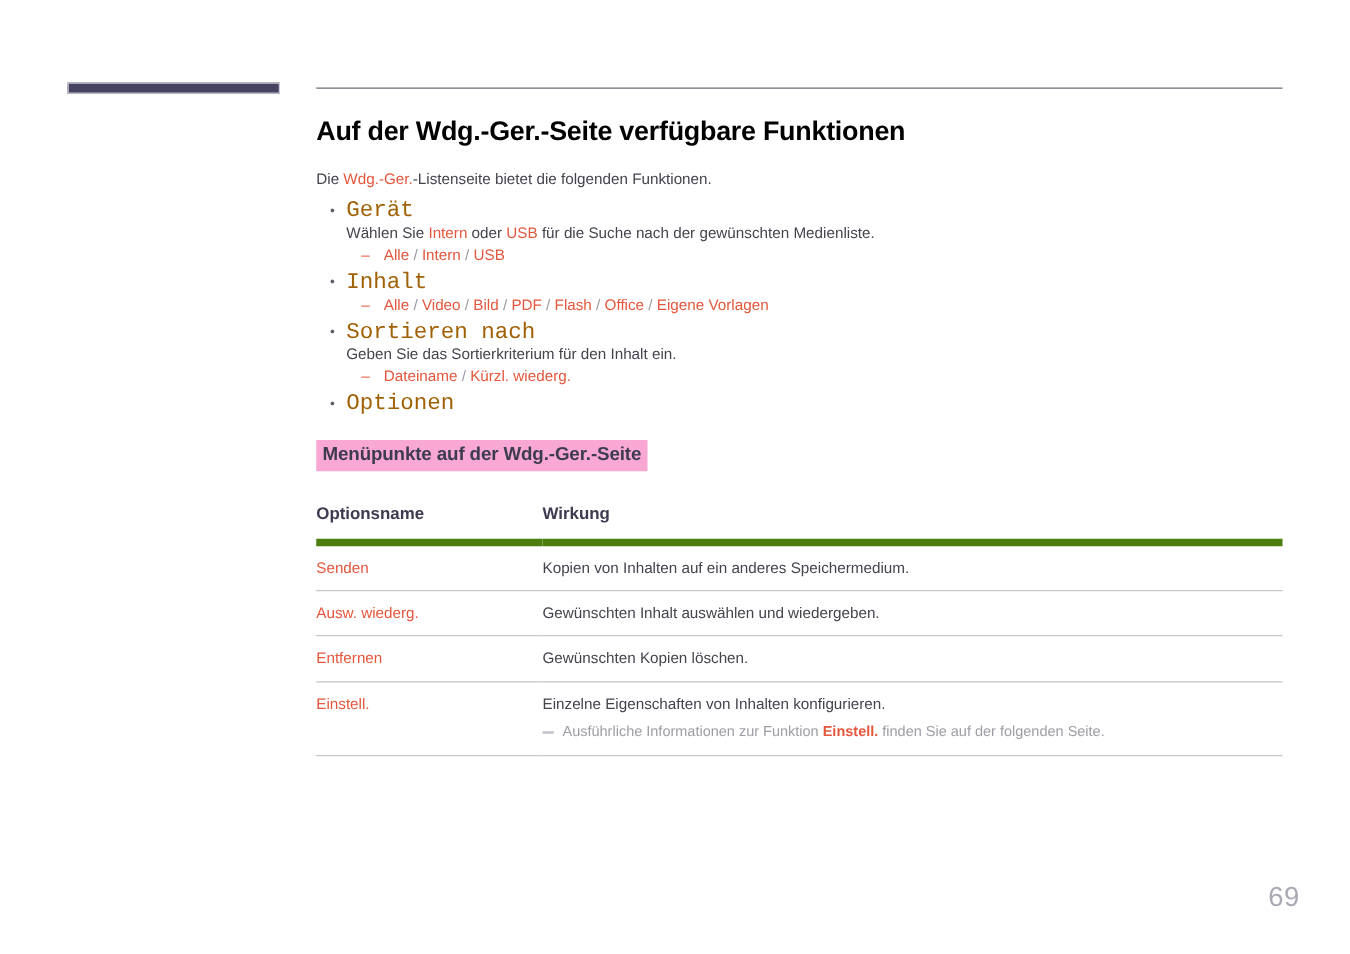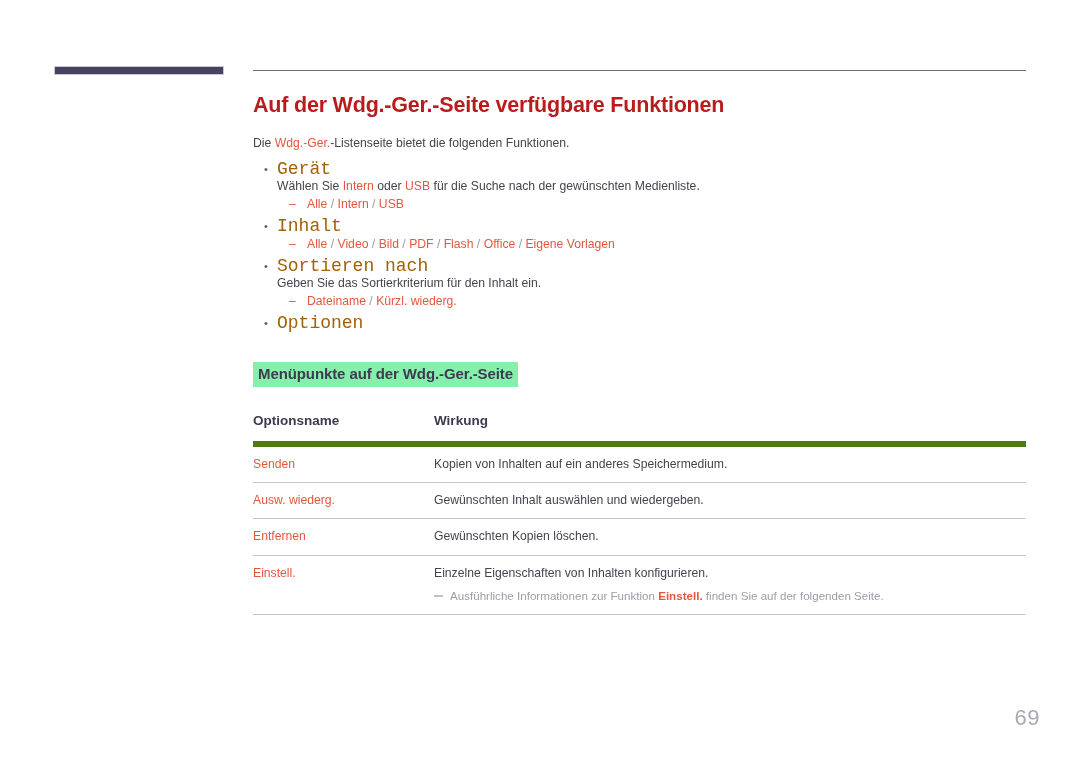--- a/index.html
+++ b/index.html
@@ -38,21 +38,21 @@
 
   #header-rule {
     height: 0;
     border-top: 1px solid #6e6e78;
     margin: 0 0 22px 0;
   }
 
   #page-title {
     font-size: 21.5px;
     font-weight: bold;
-    color: #b91c1c;
+    color: #000000;
     letter-spacing: -0.2px;
     margin: 0 0 16px 0;
     line-height: 1.2;
   }
 
   .intro {
     font-size: 12.2px;
     color: #44444e;
     margin: 0 0 10px 0;
     line-height: 1.35;
@@ -105,28 +105,27 @@
     left: 12px;
     color: #e4573d;
   }
 
   
   #subheading-wrap {
     margin: 20px 0 26px 0;
   }
   #subheading {
     display: inline-block;
-    background: #86efac;
+    background: #f9a8d4;
     color: #3d3b4f;
     font-size: 15px;
     font-weight: bold;
     letter-spacing: -0.1px;
     padding: 3px 5px 4px 5px;
     line-height: 1.15;
-    margin-top: 10px;
   }
 
   
   table#options-table {
     width: 773px;
     border-collapse: collapse;
     table-layout: fixed;
   }
   table#options-table th {
     text-align: left;

